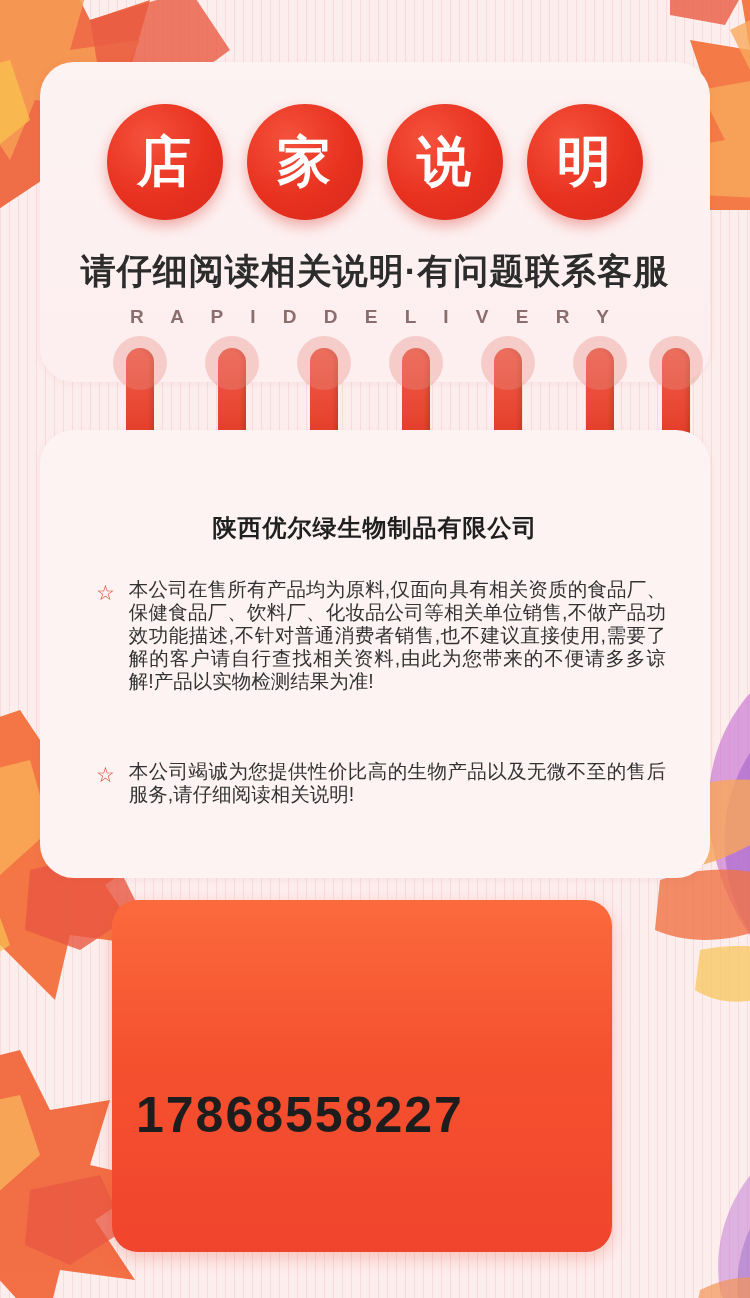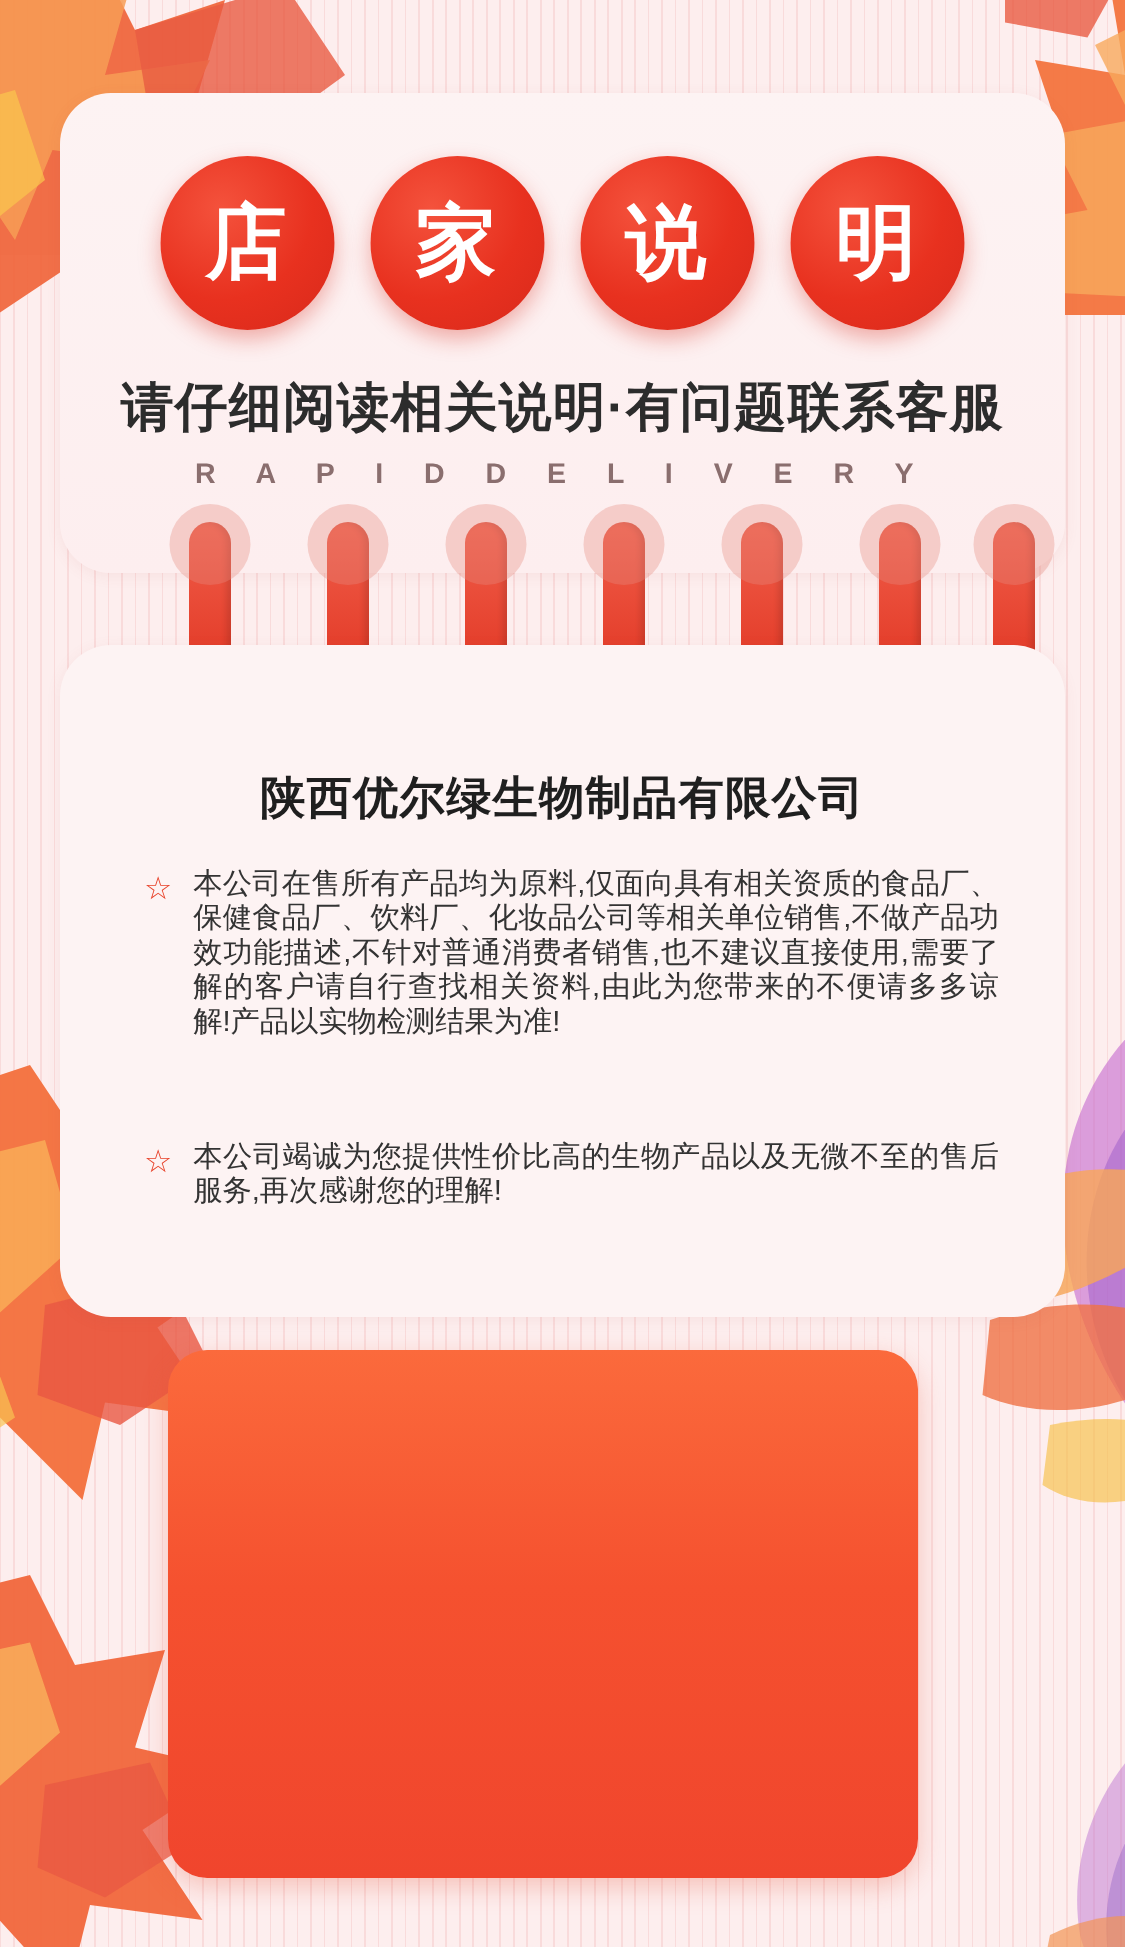--- a/index.html
+++ b/index.html
@@ -134,21 +134,21 @@
     top: 430px;
     width: 670px;
     height: 448px;
     background: #fdf3f3;
   }
   .company {
     position: absolute;
     top: 82px;
     width: 100%;
     text-align: center;
-    font-size: 30px;
+    font-size: 24px;
     font-weight: bold;
     color: #1f1f1f;
     letter-spacing: 1px;
   }
   .para {
     position: absolute;
     left: 56px;
     width: 570px;
     display: flex;
     gap: 14px;
@@ -281,19 +281,20 @@
   <div class="card card-main">
     <div class="company">陕西优尔绿生物制品有限公司</div>
 
     <div class="para para-1">
       <span class="star">☆</span>
       <span class="para-text">本公司在售所有产品均为原料,仅面向具有相关资质的食品厂、保健食品厂、饮料厂、化妆品公司等相关单位销售,不做产品功效功能描述,不针对普通消费者销售,也不建议直接使用,需要了解的客户请自行查找相关资料,由此为您带来的不便请多多谅解!产品以实物检测结果为准!</span>
     </div>
 
     <div class="para para-2">
       <span class="star">☆</span>
-      <span class="para-text">本公司竭诚为您提供性价比高的生物产品以及无微不至的售后服务,再次感谢您的理解!</span>
+      <span class="para-text">本公司竭诚为您提供性价比高的生物产品以及无微不至的售后服务,请仔细阅读相关说明!</span>
     </div>
   </div>
 
   <div class="card-bottom">
+    <div class="phone">17868558227</div>
   </div>
 </div>
 
 </body></html>

